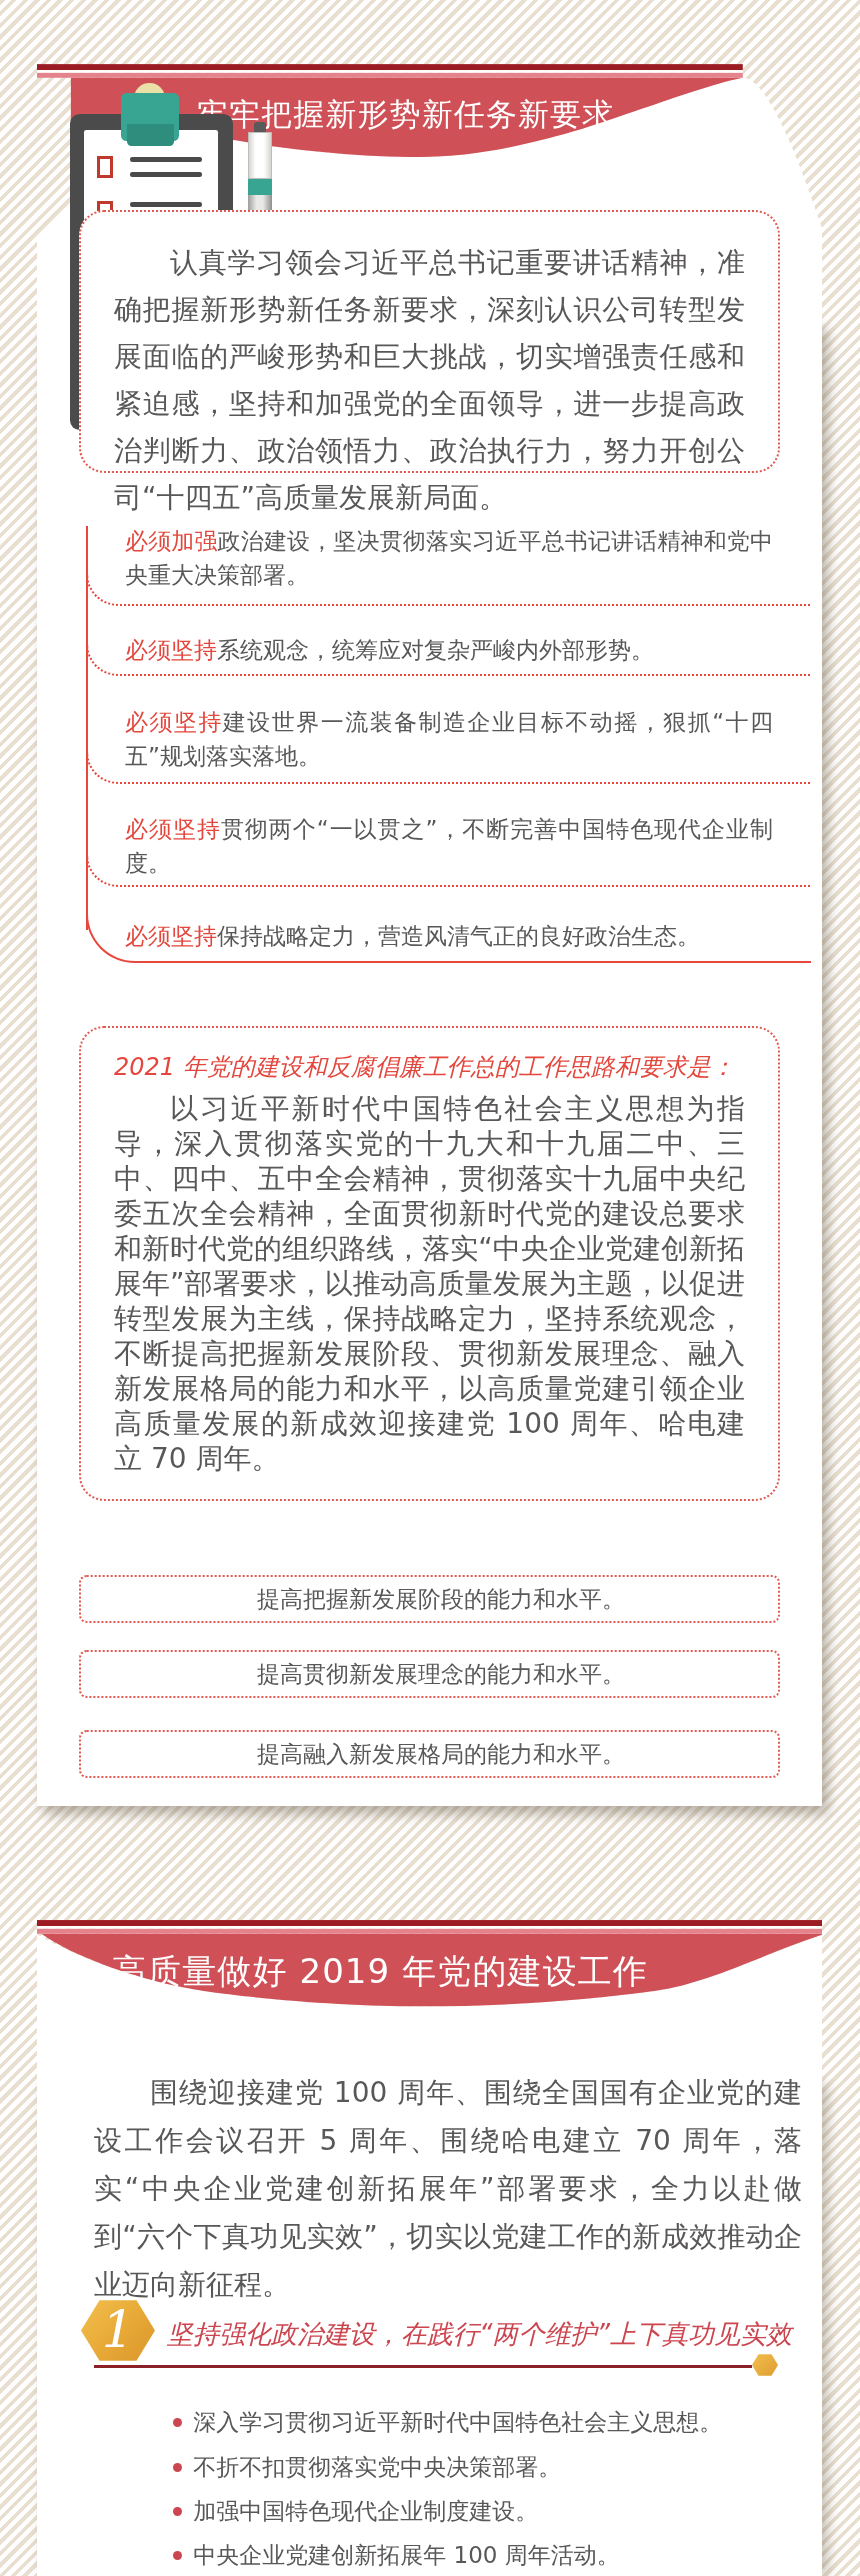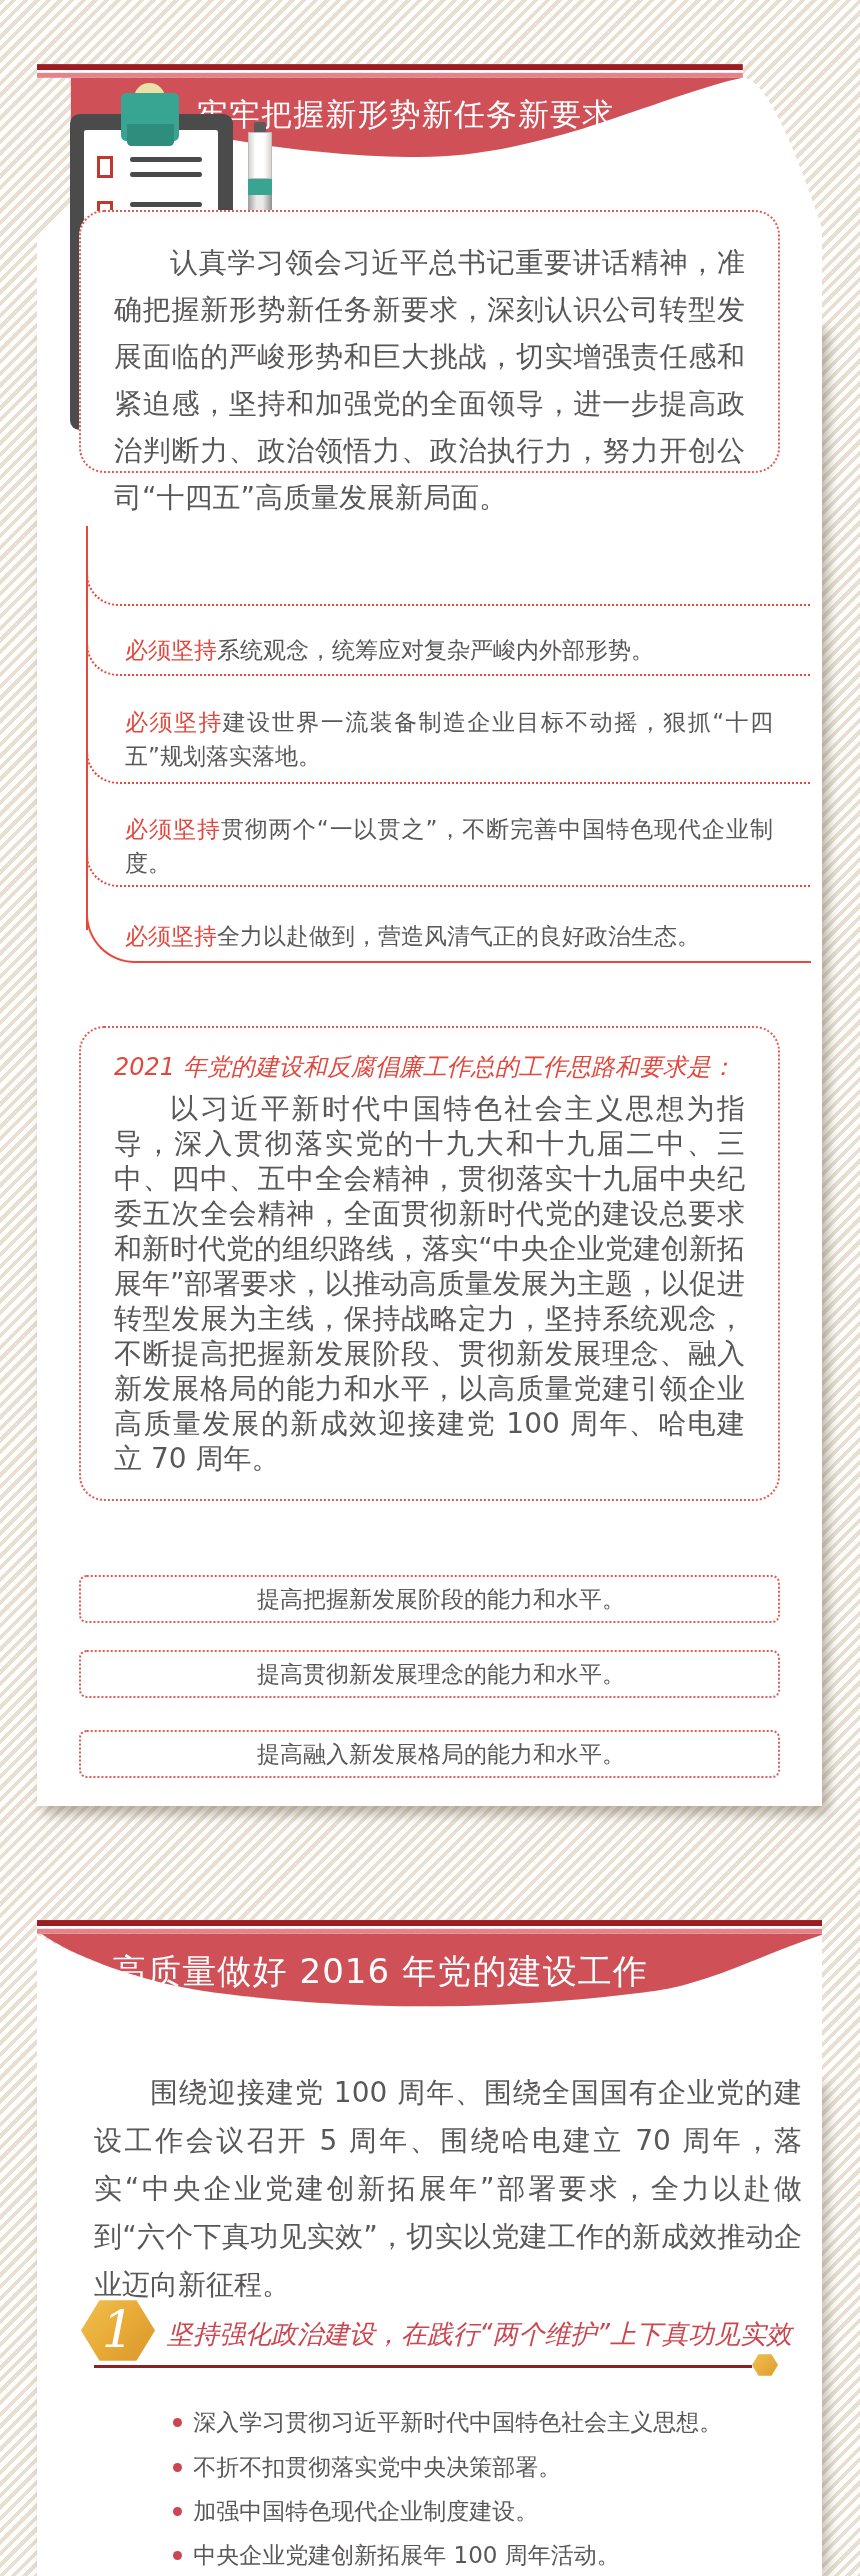--- a/index.html
+++ b/index.html
@@ -158,32 +158,33 @@
     <div class="pencil-tip"></div>
   </div>
 
   <div class="dotted-box" id="intro-box1">
     <div class="para">认真学习领会习近平总书记重要讲话精神，准确把握新形势新任务新要求，深刻认识公司转型发展面临的严峻形势和巨大挑战，切实增强责任感和紧迫感，坚持和加强党的全面领导，进一步提高政治判断力、政治领悟力、政治执行力，努力开创公司“十四五”高质量发展新局面。</div>
   </div>
 
   <div class="abs must-vline"></div>
   <div class="abs must-solid-curve"></div>
 
+  <div class="must-item" style="top:524px"><b>必须加强</b><span>政治建设，坚决贯彻落实习近平总书记讲话精神和党中央重大决策部署。</span></div>
   <div class="must-dotted-curve" style="top:574px"></div>
 
   <div class="must-item" style="top:633px"><b>必须坚持</b><span>系统观念，统筹应对复杂严峻内外部形势。</span></div>
   <div class="must-dotted-curve" style="top:644px"></div>
 
   <div class="must-item" style="top:705px"><b>必须坚持</b><span>建设世界一流装备制造企业目标不动摇，狠抓“十四五”规划落实落地。</span></div>
   <div class="must-dotted-curve" style="top:752px"></div>
 
   <div class="must-item" style="top:812px"><b>必须坚持</b><span>贯彻两个“一以贯之”，不断完善中国特色现代企业制度。</span></div>
   <div class="must-dotted-curve" style="top:855px"></div>
 
-  <div class="must-item" style="top:919px"><b>必须坚持</b><span>全力以赴做到，营造风清气正的良好政治生态。</span></div>
+  <div class="must-item" style="top:919px"><b>必须坚持</b><span>保持战略定力，营造风清气正的良好政治生态。</span></div>
 
   <div class="dotted-box" id="plan-box">
     <div class="plan-heading">2021 年党的建设和反腐倡廉工作总的工作思路和要求是：</div>
     <div class="para">以习近平新时代中国特色社会主义思想为指导，深入贯彻落实党的十九大和十九届二中、三中、四中、五中全会精神，贯彻落实十九届中央纪委五次全会精神，全面贯彻新时代党的建设总要求和新时代党的组织路线，落实“中央企业党建创新拓展年”部署要求，以推动高质量发展为主题，以促进转型发展为主线，保持战略定力，坚持系统观念，不断提高把握新发展阶段、贯彻新发展理念、融入新发展格局的能力和水平，以高质量党建引领企业高质量发展的新成效迎接建党 100 周年、哈电建立 70 周年。</div>
   </div>
 
   <div class="goal-box" style="top:1575px">
       <span>提高把握新发展阶段的能力和水平。</span>
     </div>
   <div class="goal-box" style="top:1650px">
@@ -198,21 +199,21 @@
   <svg class="banner-svg" id="banner2-svg" width="785" height="164" viewBox="0 0 1437 300">
     <path fill="#ffffff" d="M0,300 L0,26 C60,62 150,95 230,115 C330,140 550,158 700,158
       C850,158 1000,148 1130,130 C1230,116 1330,62 1437,27 L1437,300 Z"></path>
     <path fill="#cf5157" d="M8,25 L1437,25 L1437,27 C1330,62 1230,116 1130,130
       C1000,148 850,158 700,158 C550,158 330,140 230,115 C150,95 60,62 8,25 Z"></path>
     <rect x="0" y="0" width="1437" height="11" fill="#9c1c23"></rect>
     <rect x="0" y="11" width="1437" height="5" fill="#ffffff"></rect>
     <rect x="0" y="16" width="1437" height="9" fill="#e4838b"></rect>
   </svg>
 
-  <div class="banner-title" id="title2">高质量做好 2016 年党的建设工作</div>
+  <div class="banner-title" id="title2">高质量做好 2019 年党的建设工作</div>
 
   <div class="abs" id="para2">
     <div class="para">围绕迎接建党 100 周年、围绕全国国有企业党的建设工作会议召开 5 周年、围绕哈电建立 70 周年，落实“中央企业党建创新拓展年”部署要求，全力以赴做到“六个下真功见实效”，切实以党建工作的新成效推动企业迈向新征程。</div>
   </div>
 
   <div class="abs badge-hex">
     <span class="badge-num">1</span>
   </div>
   <div class="abs task-heading">坚持强化政治建设，在践行“两个维护”上下真功见实效</div>
   <div class="abs task-underline"></div>

